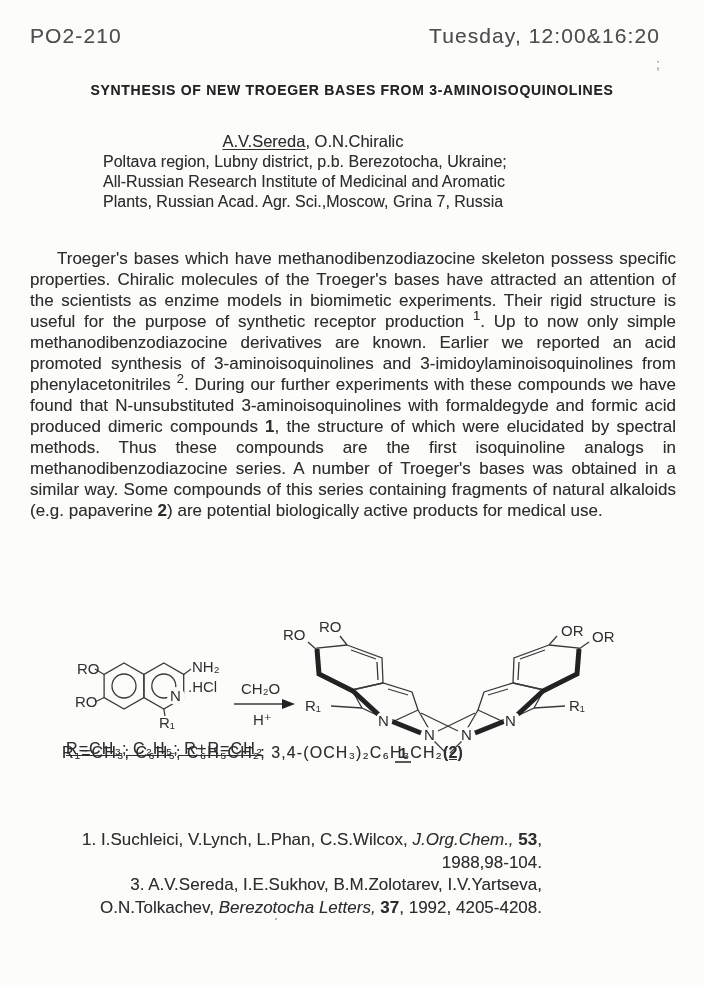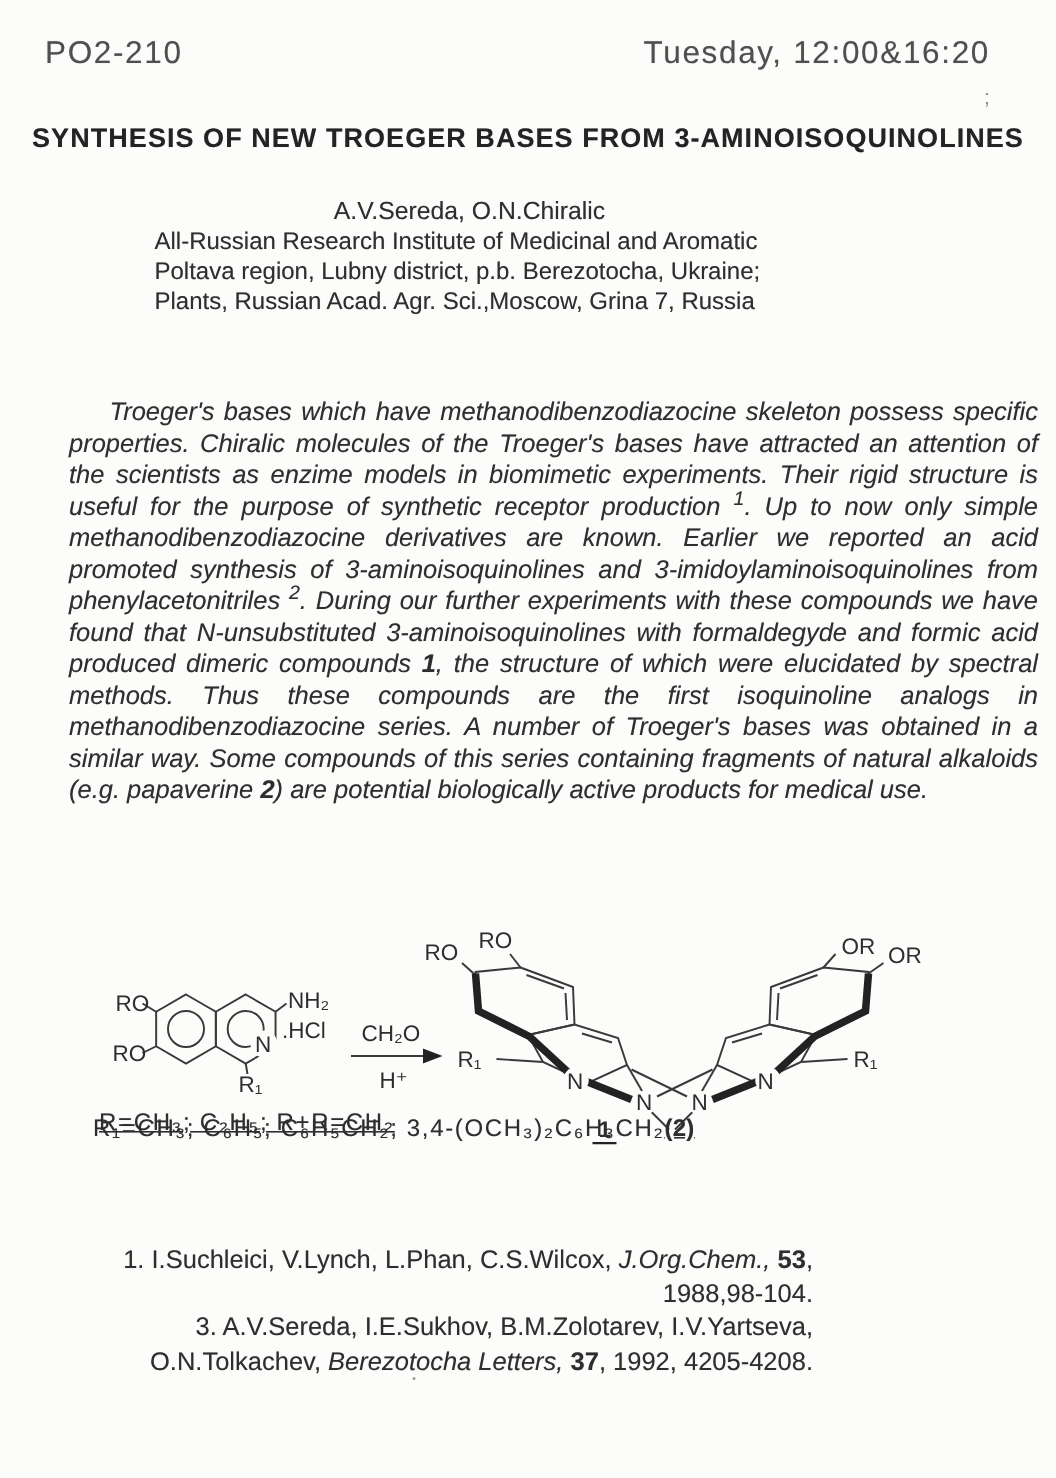--- a/index.html
+++ b/index.html
@@ -15,29 +15,29 @@
     color:var(--ink);
     -webkit-font-smoothing:antialiased;
   }
   .scanblur{text-shadow:0 0 .5px rgba(45,45,45,.38);}
   .hdr{position:absolute;top:24px;font-size:21px;letter-spacing:1.1px;color:var(--ink-light);text-shadow:0 0 .6px rgba(70,70,70,.4);}
   .hdr-left{left:30px;}
   .hdr-right{right:44px;}
   .artifact{position:absolute;left:656px;top:56px;color:#8b8b8b;font-size:14px;}
   .title{
     position:absolute;top:82px;left:0;width:704px;text-align:center;
-    font-size:18px;font-weight:bold;letter-spacing:.7px;color:#232323;
+    font-size:14px;font-weight:bold;letter-spacing:.7px;color:#232323;
   }
   .authors-block{position:absolute;left:103px;top:131px;width:420px;font-size:16px;line-height:20px;}
   .authors-line{text-align:center;font-size:16.5px;margin-bottom:1px;}
-  .u{text-underline-offset:2px;}
+  .u{text-decoration:underline;text-underline-offset:2px;}
   .affil{white-space:nowrap;}
   .abstract{
-    position:absolute;left:30px;top:248px;width:646px;margin:16px;
-    font-size:17px;line-height:21px;text-align:justify;text-indent:27px;font-style:italic;
+    position:absolute;left:30px;top:248px;width:646px;margin:0;
+    font-size:17px;line-height:21px;text-align:justify;text-indent:27px;
   }
   .abstract sup{font-size:13px;line-height:0;}
   .abstract b{font-weight:bold;}
   .scheme{position:absolute;left:20px;top:608px;width:670px;height:195px;}
   .scheme text{font-size:15px;fill:var(--ink);}
   .scheme .lbl-b{font-weight:bold;}
   .formula{position:absolute;font-size:16px;letter-spacing:1.1px;white-space:nowrap;}
   .formula1{left:66px;top:740px;text-decoration:underline;}
   .formula2{left:62px;top:744px;}
   .formula .fref{font-weight:bold;text-decoration:underline;letter-spacing:.2px;}
@@ -57,22 +57,22 @@
 <div class="hdr hdr-left">PO2-210</div>
 <div class="hdr hdr-right">Tuesday, 12:00&amp;16:20</div>
 <div class="artifact">;</div>
 
 <div class="title scanblur">SYNTHESIS OF NEW TROEGER BASES FROM 3-AMINOISOQUINOLINES</div>
 
 <div class="authors-block scanblur">
   <div class="authors-line">
     <span class="u">A.V.Sereda</span><span>, </span><span>O.N.Chiralic</span>
   </div>
+  <div class="affil">Poltava region, Lubny district, p.b. Berezotocha, Ukraine;</div>
   <div class="affil">All-Russian Research Institute of Medicinal and Aromatic</div>
-  <div class="affil">Poltava region, Lubny district, p.b. Berezotocha, Ukraine;</div>
   <div class="affil">Plants, Russian Acad. Agr. Sci.,Moscow, Grina 7, Russia</div>
 </div>
 
 <p class="abstract scanblur"><span>Troeger's bases which have methanodibenzodiazocine skeleton possess specific properties. Chiralic molecules of the Troeger's bases have attracted an attention of the scientists as enzime models in biomimetic experiments. Their rigid structure is useful for the purpose of synthetic receptor production </span><sup>1</sup><span>. Up to now only simple methanodibenzodiazocine derivatives are known. Earlier we reported an acid promoted synthesis of 3-aminoisoquinolines and 3-imidoylaminoisoquinolines from phenylacetonitriles </span><sup>2</sup><span>. During our further experiments with these compounds we have found that N-unsubstituted 3-aminoisoquinolines with formaldegyde and formic acid produced dimeric compounds </span><b>1</b><span>, the structure of which were elucidated by spectral methods. Thus these compounds are the first isoquinoline analogs in methanodibenzodiazocine series. A number of Troeger's bases was obtained in a similar way. Some compounds of this series containing fragments of natural alkaloids (e.g. papaverine </span><b>2</b><span>) are potential biologically active products for medical use.</span></p>
 
 <svg class="scheme" viewBox="0 0 670 195">
 
   <g class="thin">
     <polygon points="104,55 123.9,66.5 123.9,89.5 104,101 84.1,89.5 84.1,66.5"></polygon>
     <polygon points="143.8,55 163.7,66.5 163.7,89.5 143.8,101 123.9,89.5 123.9,66.5"></polygon>

